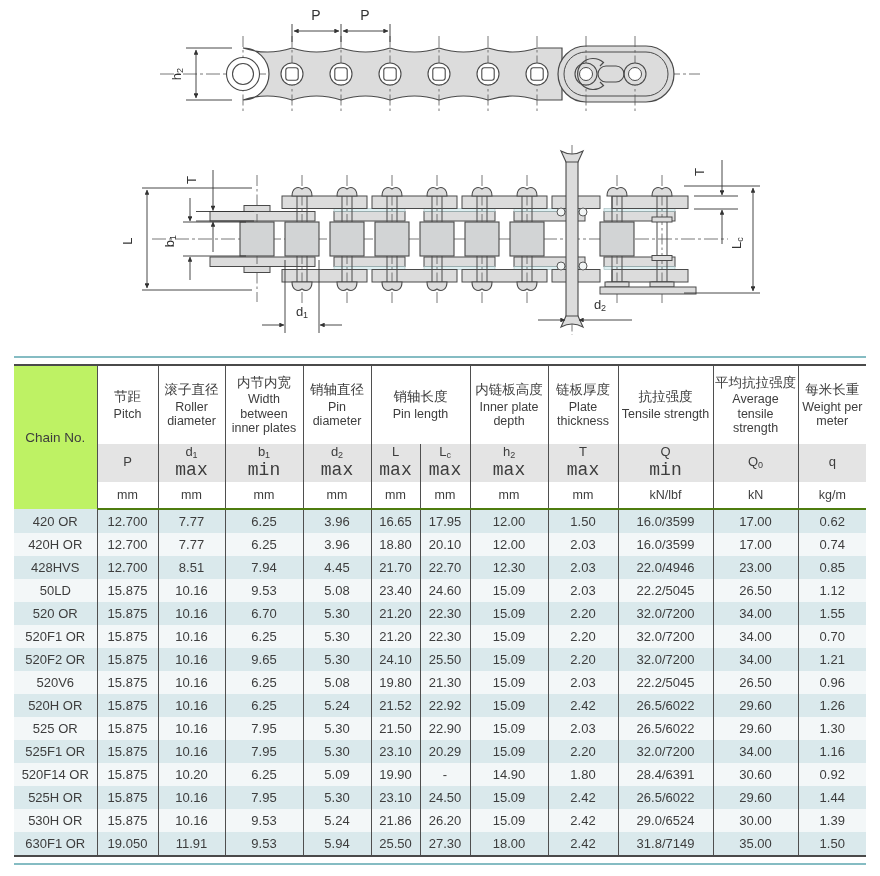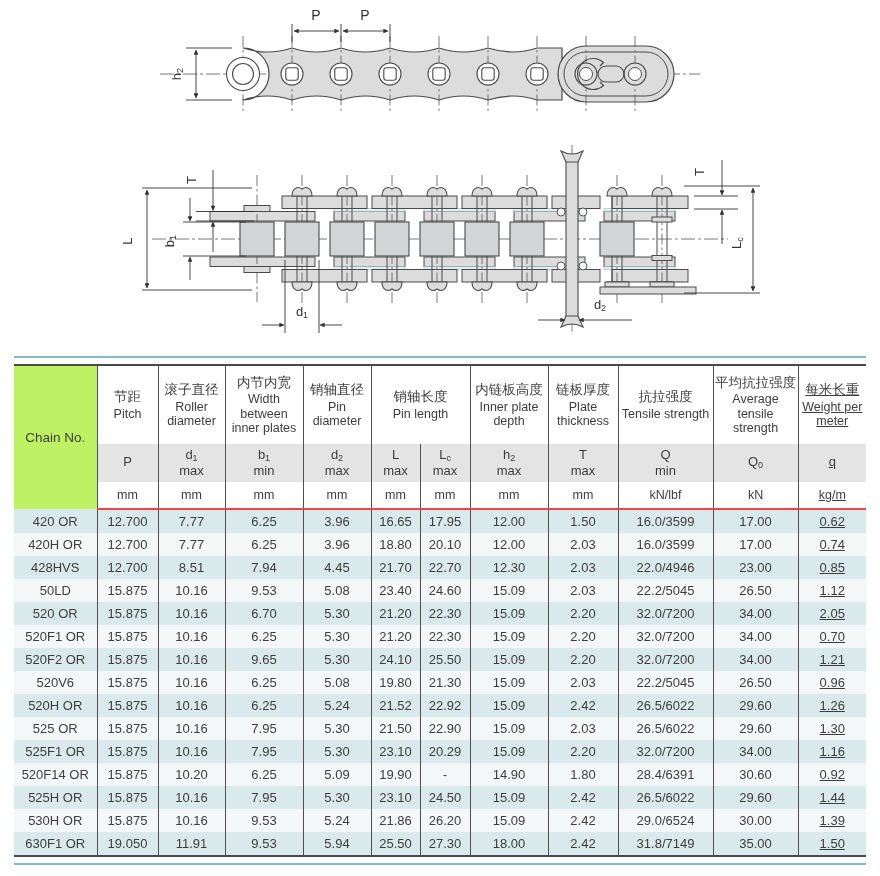--- a/index.html
+++ b/index.html
@@ -1,28 +1,28 @@
 <!DOCTYPE html>
 <html><head>
 <meta charset="utf-8">
 <style>
   html,body{margin:0;padding:0;background:#ffffff;}
   .page{width:880px;height:876px;background:#fff;font-family:"Liberation Sans","DejaVu Sans",sans-serif;color:#3d3d3d;overflow:hidden;}
   svg text{font-family:"Liberation Sans","DejaVu Sans",sans-serif;fill:#333;}
   .tablewrap{margin:0 14px;border-top:2px solid #85bcc3;border-bottom:2px solid #85bcc3;padding:6px 0;}
   table.spec{border-collapse:collapse;table-layout:fixed;width:852px;border-top:2px solid #4a4a4a;border-bottom:2px solid #4a4a4a;}
   table.spec th,table.spec td{border-right:1px solid #4f4f4f;font-weight:normal;text-align:center;vertical-align:middle;padding:0;}
-  table.spec th:last-child,table.spec td:last-child{border-right:none;text-decoration:underline;}
+  table.spec th:last-child,table.spec td:last-child{border-right:none;}
   tr.name-row th{height:78px;}
   .zh{font-size:13.5px;line-height:1.25;}
   .en{font-size:12.5px;line-height:1.15;padding:1px 2px 0 2px;}
   tr.sym-row th{height:38px;background:#e4e4e4;font-size:13px;line-height:1.1;}
-  tr.unit-row td{height:26px;font-size:12.5px;border-bottom:2px solid #ef4444;}
+  tr.unit-row td{height:26px;font-size:12.5px;border-bottom:2px solid #4d7c0f;}
   .sub{font-size:9px;vertical-align:-2px;}
-  .cond{display:block;font-size:13px;}
+  .cond{display:block;font-size:18px;font-family:Liberation Mono, monospace;}
   .cond:empty{display:none;}
   tbody td{height:23px;font-size:13px;}
   tbody tr.odd td{background:#dae9ec;}
   tbody tr.even td{background:#f3f7f8;}
   th[data-name="chain-no-header"]{background:#bef264;font-size:13.5px;}
 </style>
 </head>
 <body>
 
 <div class="page" data-name="chain-spec-page">
@@ -387,21 +387,21 @@
             <td data-name="spec-value-cell">15.875</td>
             <td data-name="spec-value-cell">10.16</td>
             <td data-name="spec-value-cell">6.70</td>
             <td data-name="spec-value-cell">5.30</td>
             <td data-name="spec-value-cell">21.20</td>
             <td data-name="spec-value-cell">22.30</td>
             <td data-name="spec-value-cell">15.09</td>
             <td data-name="spec-value-cell">2.20</td>
             <td data-name="spec-value-cell">32.0/7200</td>
             <td data-name="spec-value-cell">34.00</td>
-            <td data-name="spec-value-cell">2.05</td>
+            <td data-name="spec-value-cell">1.55</td>
           </tr>
           <tr data-name="table-row" class="even">
             <td data-name="chain-no-cell">520F1 OR</td>
             <td data-name="spec-value-cell">15.875</td>
             <td data-name="spec-value-cell">10.16</td>
             <td data-name="spec-value-cell">6.25</td>
             <td data-name="spec-value-cell">5.30</td>
             <td data-name="spec-value-cell">21.20</td>
             <td data-name="spec-value-cell">22.30</td>
             <td data-name="spec-value-cell">15.09</td>

